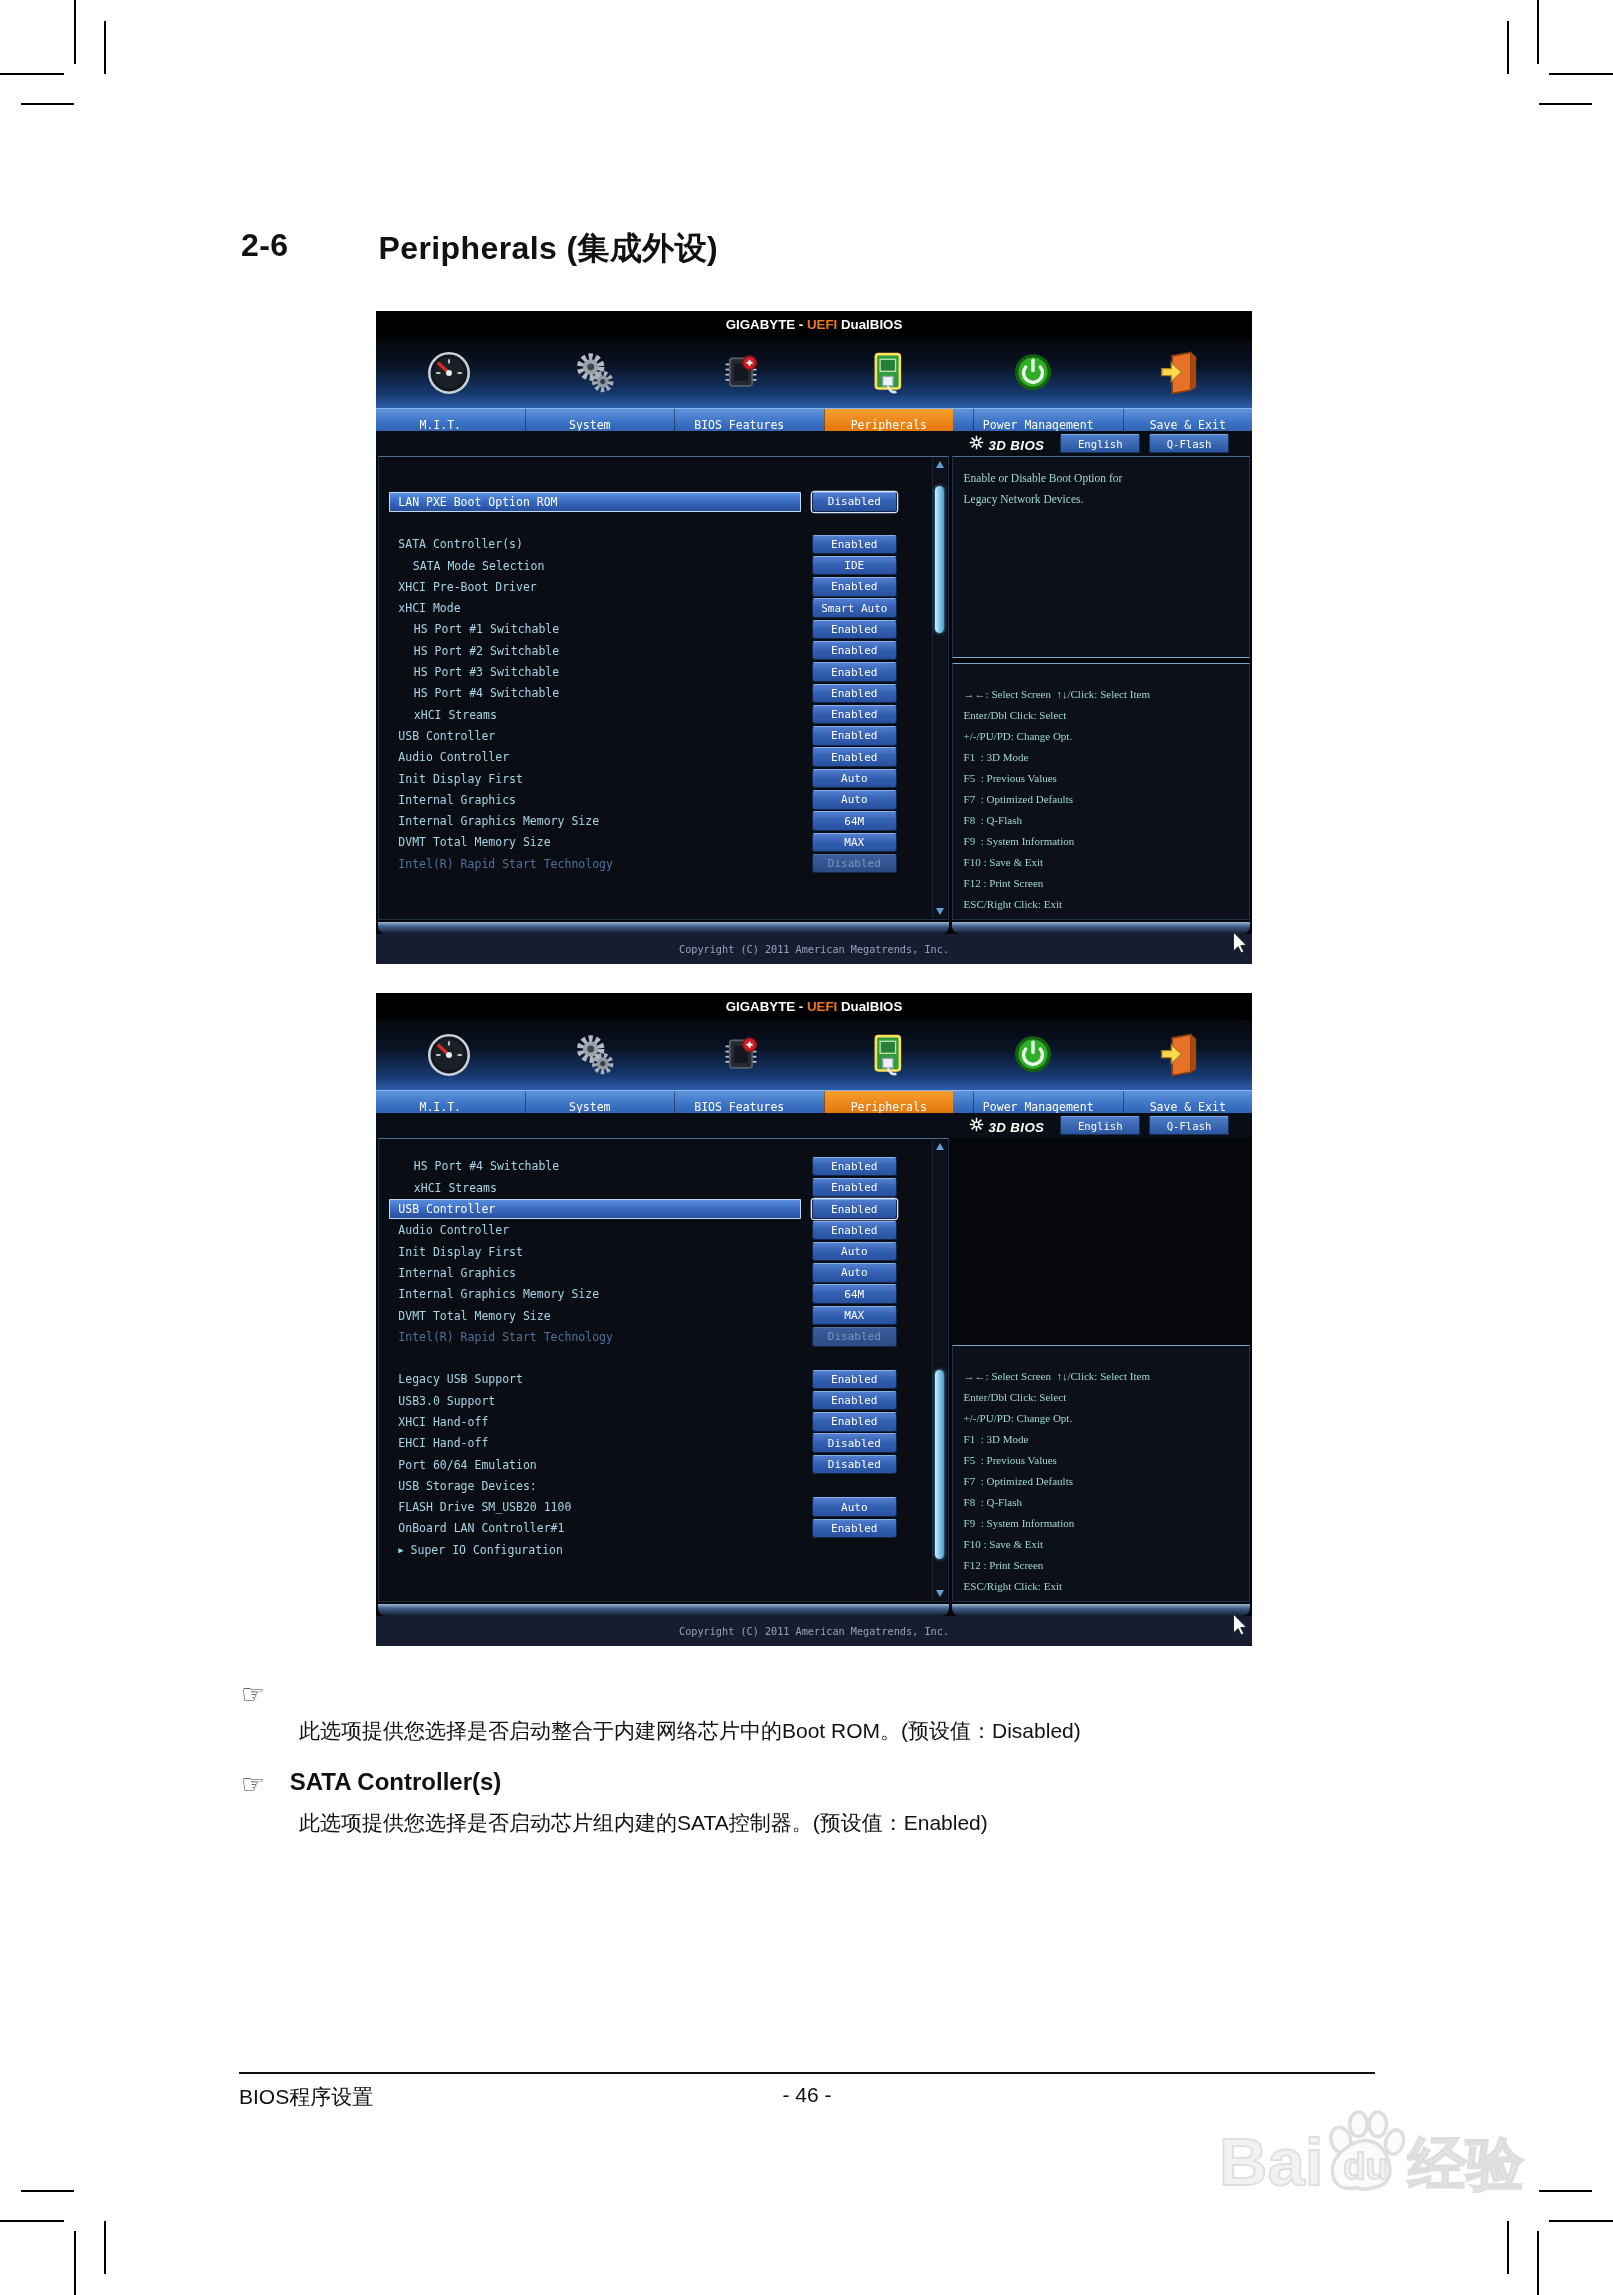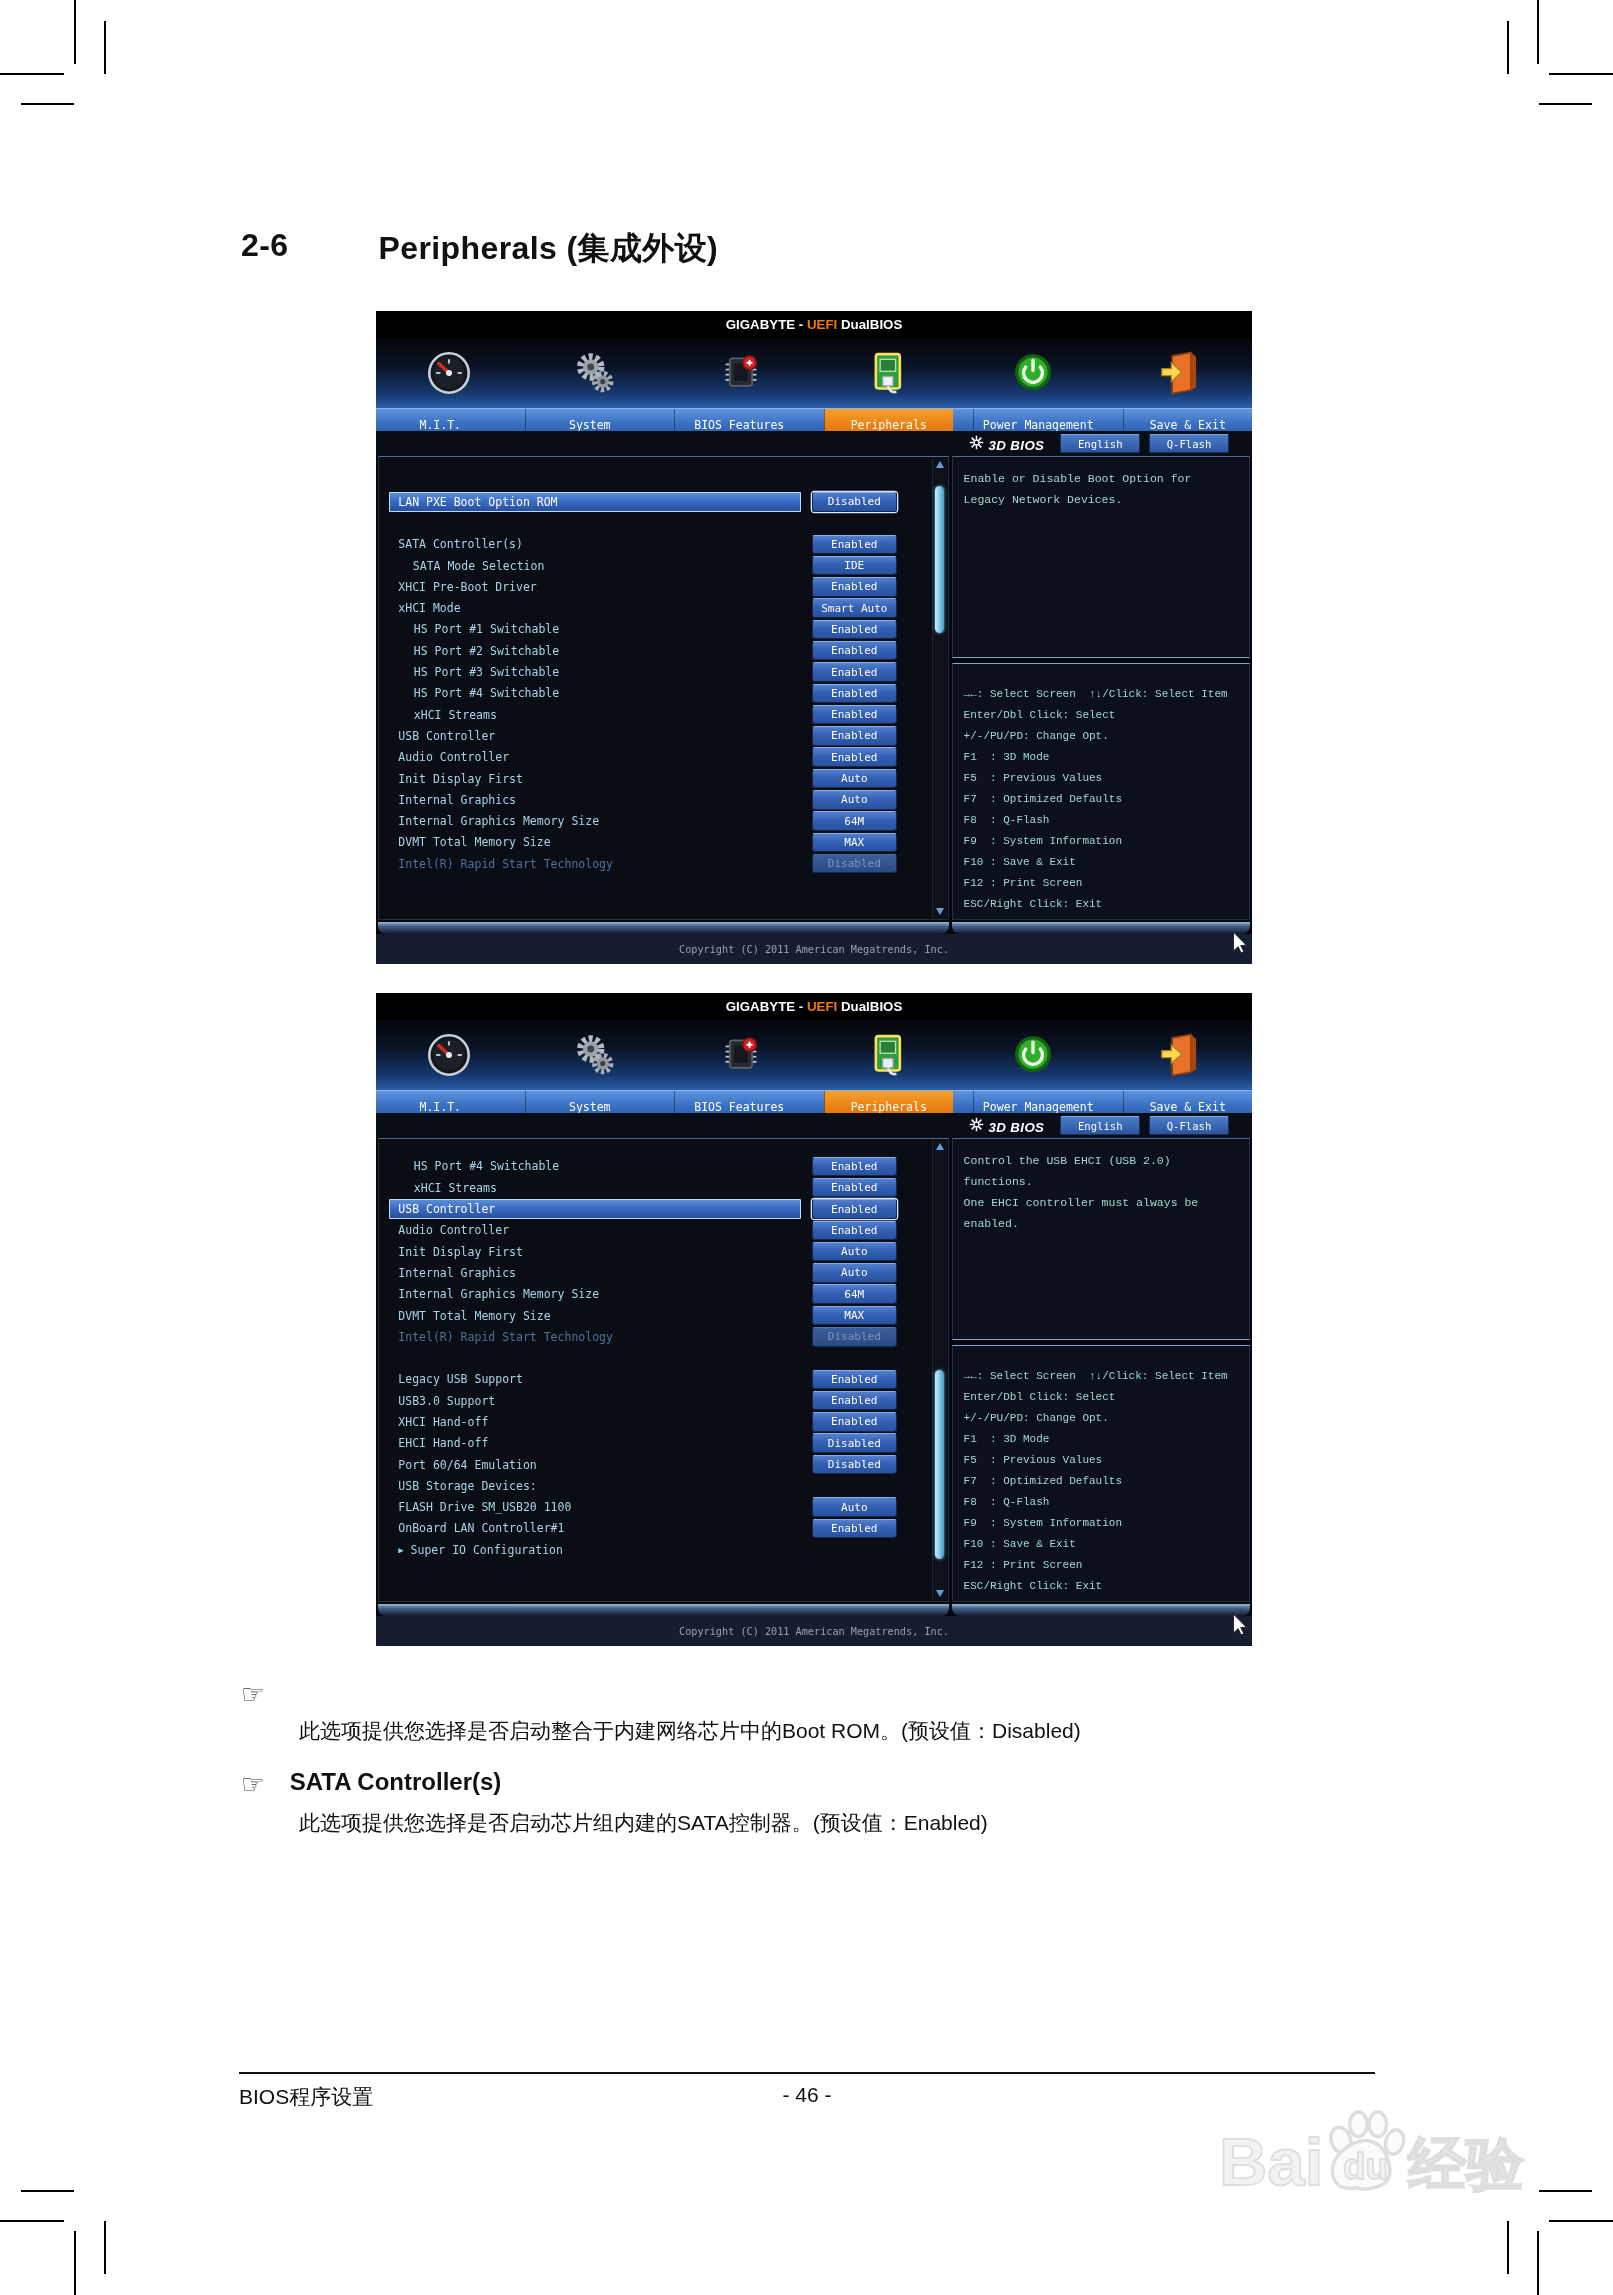--- a/index.html
+++ b/index.html
@@ -71,21 +71,21 @@
   .sthumb{position:absolute;left:1.8px;width:9.7px;border-radius:5.3px;
           background:linear-gradient(90deg,#cdeffb 0%,#7cc4e4 55%,#4c9cc8 100%);
           box-shadow:0 0 3.5px #57a8d4;}
   .b-right{position:absolute;left:576px;top:0;width:298px;height:464px;}
   .hbox1{position:absolute;top:0;left:0;width:100%;height:202px;background:#0c101a;
          border:0.9px solid #232f45;border-top-color:#4b6b94;border-bottom:1.8px solid #7fa6cc;
          box-sizing:border-box;padding:10.6px 0 0 10.6px;}
   .hbox2{position:absolute;top:207px;left:0;width:100%;height:257px;background:#0c101a;
          border:0.9px solid #232f45;border-top:1.8px solid #7fa6cc;box-sizing:border-box;
          padding:19.5px 0 0 10.6px;}
-  .hline,.kline{font-family:Liberation Mono, monospace;font-size:11.5px;line-height:21px;
+  .hline,.kline{font-family:Liberation Serif, serif;font-size:11.5px;line-height:21px;
          color:#9fd8cf;white-space:pre;}
   .kline{font-size:11px;}
   .b-bevel{position:absolute;top:611px;left:0;width:100%;height:12.4px;}
   .bev{position:absolute;top:0;height:11.5px;border-radius:0 0 8px 8px;
        background:linear-gradient(180deg,#9db8d4 0%,#43618c 35%,#121a2c 100%);}
   .bev.bl{left:1.8px;width:571px;}
   .bev.br{left:576px;width:298px;}
   .b-copy{position:absolute;top:623px;left:0;width:100%;height:30px;background:#161d31;
           display:flex;align-items:center;justify-content:center;
           font-family:"DejaVu Sans Mono",monospace;font-size:10.2px;color:#98a1b8;}
@@ -513,26 +513,20 @@
               <span class="lbl" style="margin-left:19.5px"><span class="arr">▶</span>Super IO Configuration</span>
             </div>
           </div>
       <div class="b-scroll">
         <div class="sup"></div>
         <div class="sthumb" style="top:50%;height:41%"></div>
         <div class="sdn"></div>
       </div>
     </div>
     <div class="b-right">
-      <div class="hbox1">
-            <div class="hline">Control the USB EHCI (USB 2.0)</div>
-            <div class="hline">functions.</div>
-            <div class="hline">One EHCI controller must always be</div>
-            <div class="hline">enabled.</div>
-          </div>
       <div class="hbox2">
             <div class="kline">→←: Select Screen  ↑↓/Click: Select Item</div>
             <div class="kline">Enter/Dbl Click: Select</div>
             <div class="kline">+/-/PU/PD: Change Opt.</div>
             <div class="kline">F1  : 3D Mode</div>
             <div class="kline">F5  : Previous Values</div>
             <div class="kline">F7  : Optimized Defaults</div>
             <div class="kline">F8  : Q-Flash</div>
             <div class="kline">F9  : System Information</div>
             <div class="kline">F10 : Save &amp; Exit</div>

